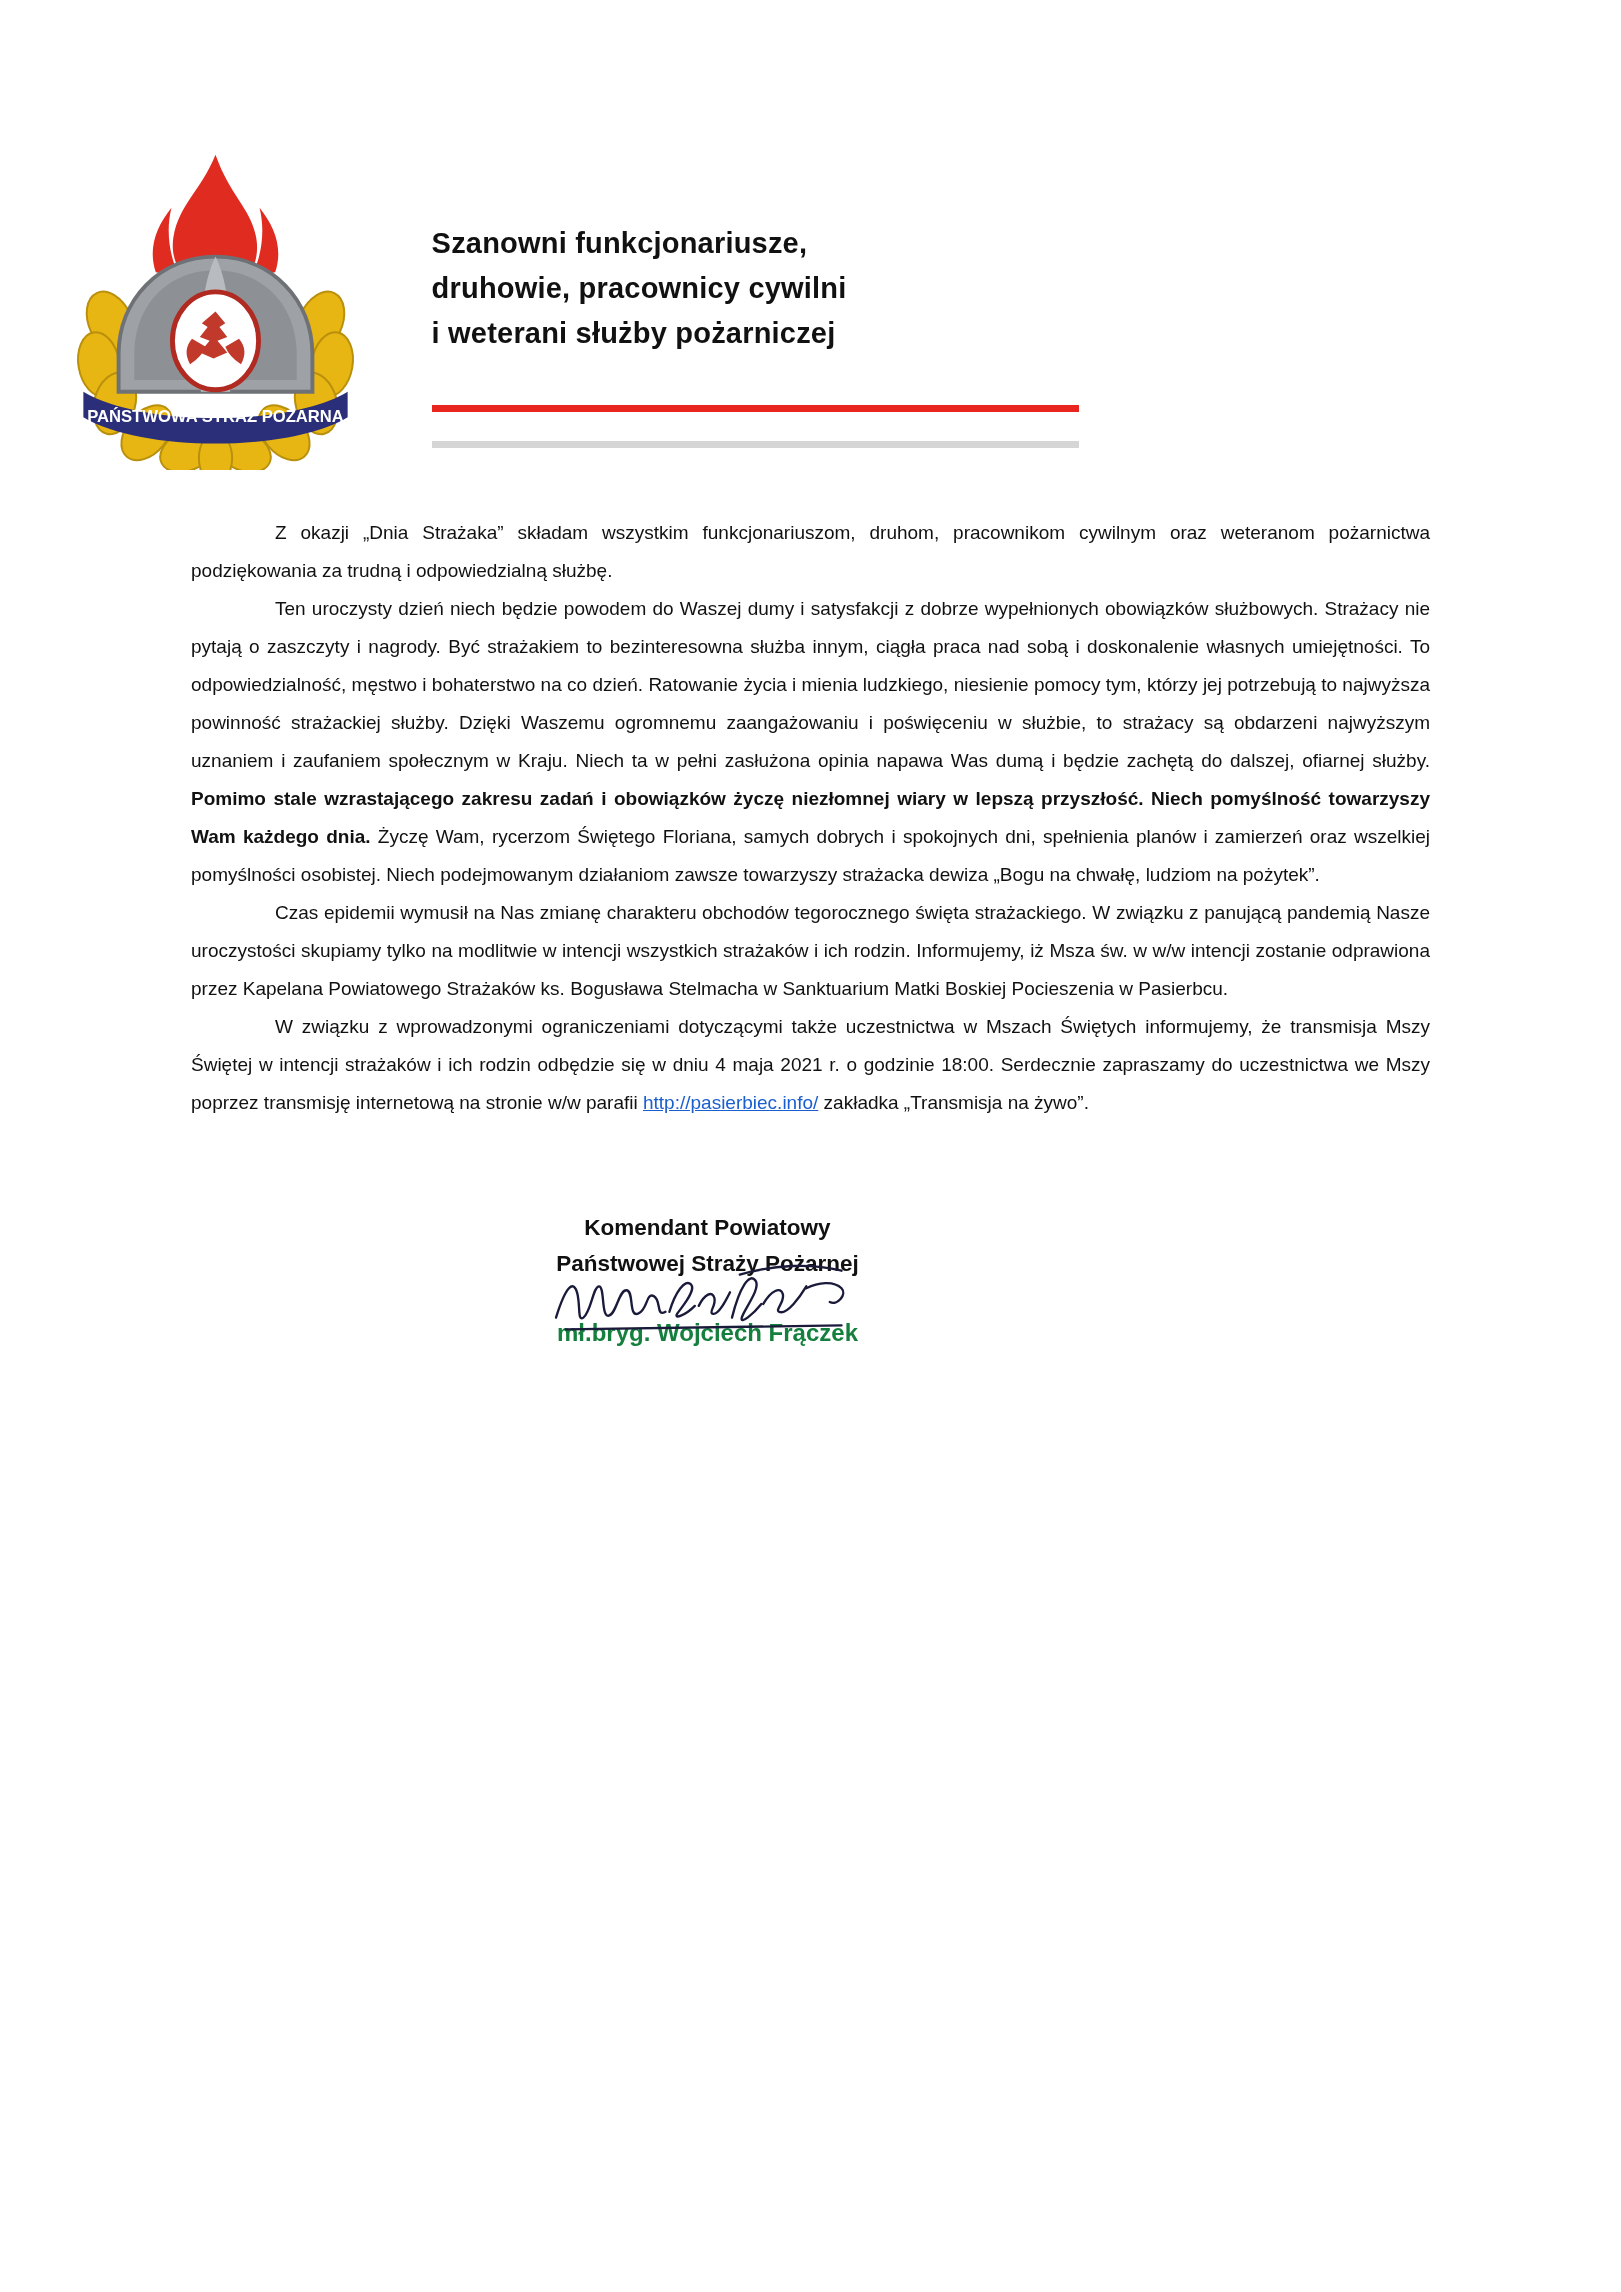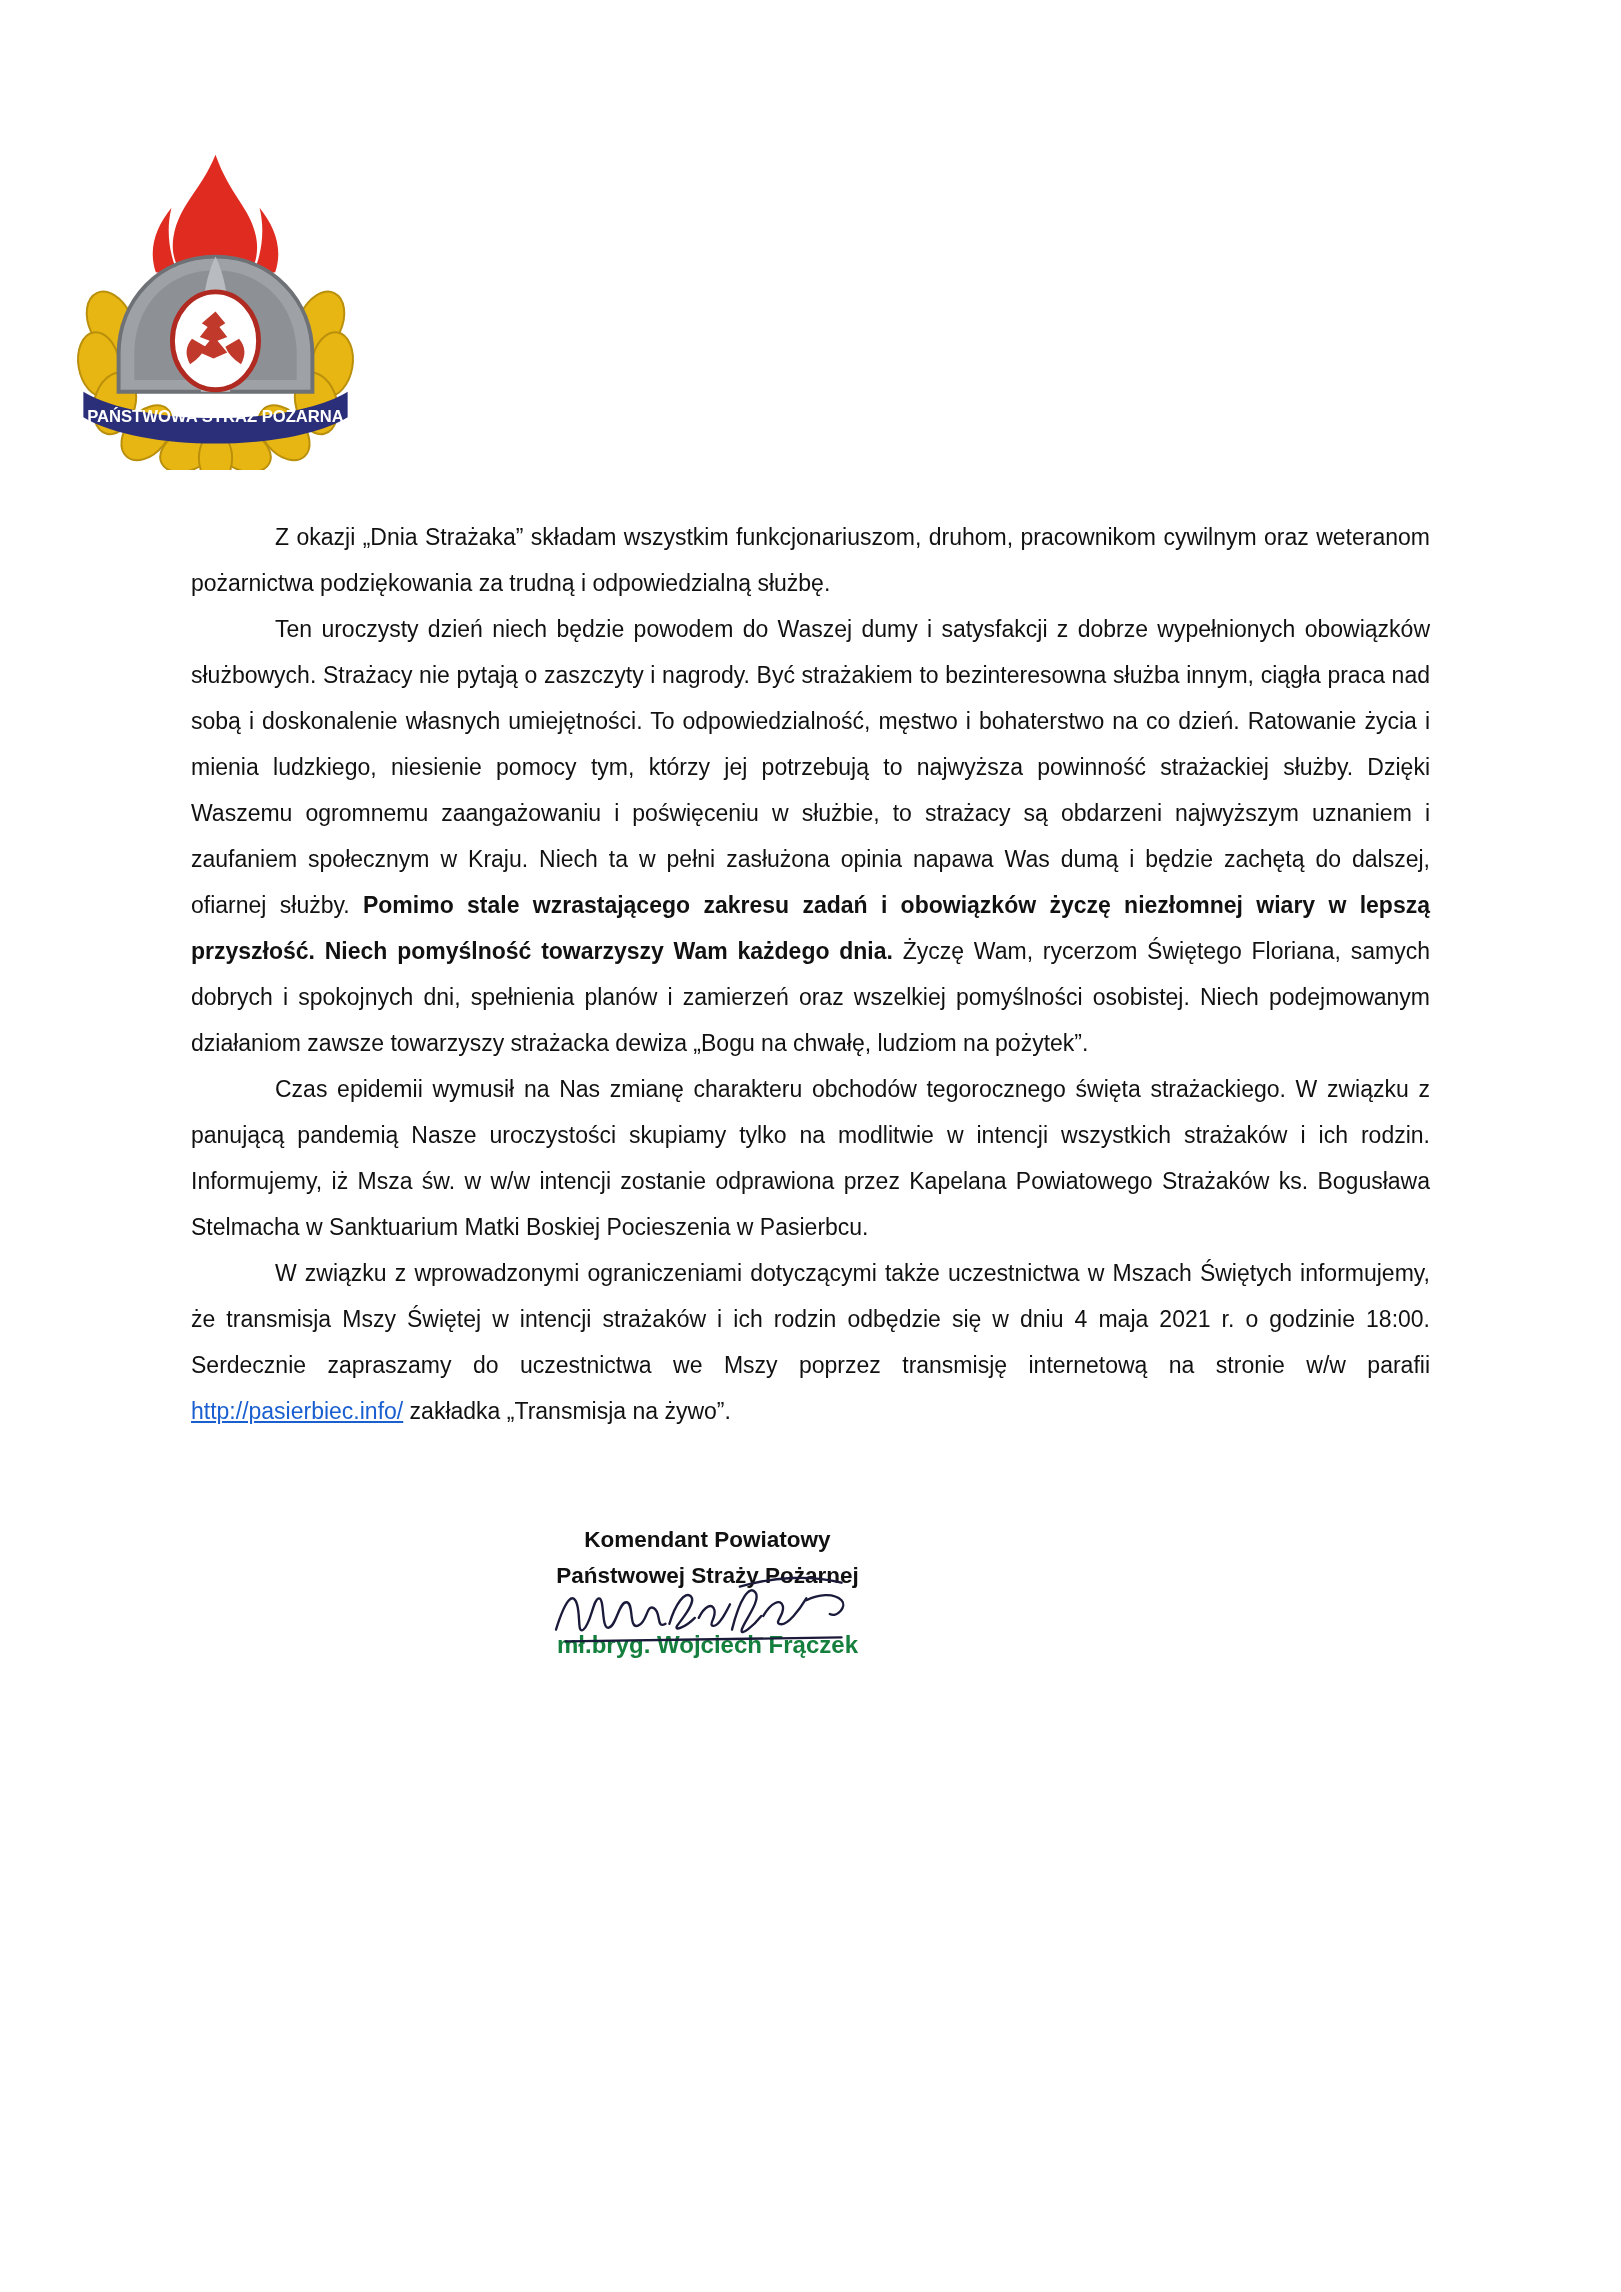--- a/index.html
+++ b/index.html
@@ -64,21 +64,21 @@
     margin-top: 29px;
   }
 
   
   .content {
     padding: 44px 191px 0 191px;
   }
   p.para {
     margin: 0 0 0 0;
     text-align: justify;
-    font-size: 23px;
+    font-size: 19px;
     line-height: 2.0;
     text-indent: 84px;
     color: #111111;
   }
   p.para + p.para {
     margin-top: 0px;
   }
   .bold-in {
     font-weight: bold;
   }
@@ -169,20 +169,27 @@
           <path d="M165 168 l10 12 -6 4 8 10 -10 4 10 12 -14 6 -14 -6 10 -12 -10 -4 8 -10 -6 -4 z"></path>
           <path d="M141 196 q-10 12 -2 26 q12 -8 16 -18 z"></path>
           <path d="M189 196 q10 12 2 26 q-12 -8 -16 -18 z"></path>
         </g>
 
         <path d="M30 250 C90 286 240 286 300 250 L300 276 C240 312 90 312 30 276 Z" fill="#2b2f7a"></path>
         <text x="165" y="281" text-anchor="middle" fill="#ffffff" font-family="Liberation Sans, sans-serif" font-size="17" font-weight="bold">PAŃSTWOWA STRAŻ POŻARNA</text>
       </svg>
     </div>
 
+    <div class="header-text">
+      <div class="header-title">Szanowni funkcjonariusze,
+druhowie, pracownicy cywilni
+i weterani służby pożarniczej</div>
+      <div class="rule-red"></div>
+      <div class="rule-gray"></div>
+    </div>
   </div>
 
   <div class="content">
 
     <p class="para">
       <span>Z okazji „Dnia Strażaka” składam wszystkim funkcjonariuszom, druhom, pracownikom cywilnym oraz weteranom pożarnictwa podziękowania za trudną i odpowiedzialną służbę.</span>
     </p>
 
     <p class="para">
       <span>Ten uroczysty dzień niech będzie powodem do Waszej dumy i satysfakcji z dobrze wypełnionych obowiązków służbowych. Strażacy nie pytają o zaszczyty i nagrody. Być strażakiem to bezinteresowna służba innym, ciągła praca nad sobą i doskonalenie własnych umiejętności. To odpowiedzialność, męstwo i bohaterstwo na co dzień. Ratowanie życia i mienia ludzkiego, niesienie pomocy tym, którzy jej potrzebują to najwyższa powinność strażackiej służby. Dzięki Waszemu ogromnemu zaangażowaniu i poświęceniu w służbie, to strażacy są obdarzeni najwyższym uznaniem i zaufaniem społecznym w Kraju.  Niech ta w pełni zasłużona opinia napawa Was dumą i będzie zachętą do dalszej, ofiarnej służby. </span><span class="bold-in">Pomimo stale wzrastającego zakresu zadań i obowiązków życzę niezłomnej wiary w lepszą przyszłość. Niech pomyślność towarzyszy Wam każdego dnia.</span><span> Życzę Wam, rycerzom Świętego Floriana, samych dobrych i spokojnych dni, spełnienia planów i zamierzeń oraz wszelkiej pomyślności osobistej. Niech podejmowanym działaniom zawsze towarzyszy strażacka dewiza „Bogu na chwałę, ludziom na pożytek”.</span>

